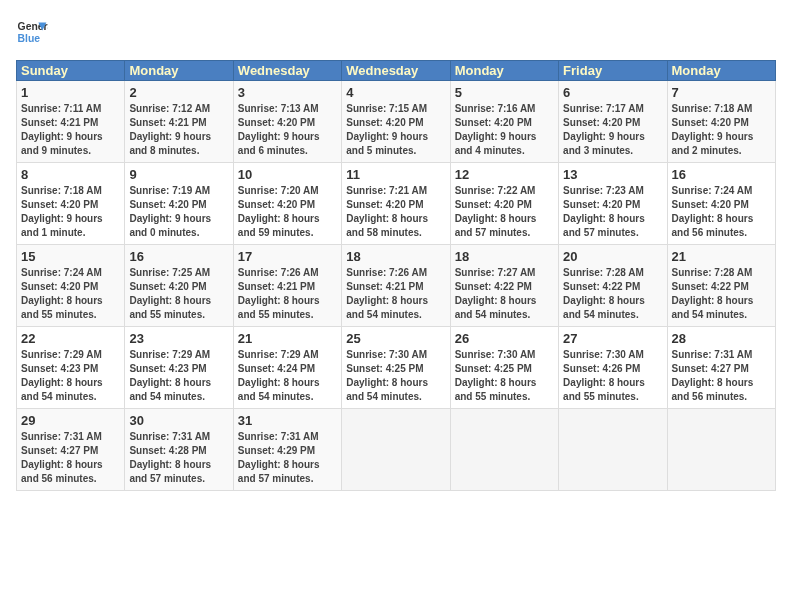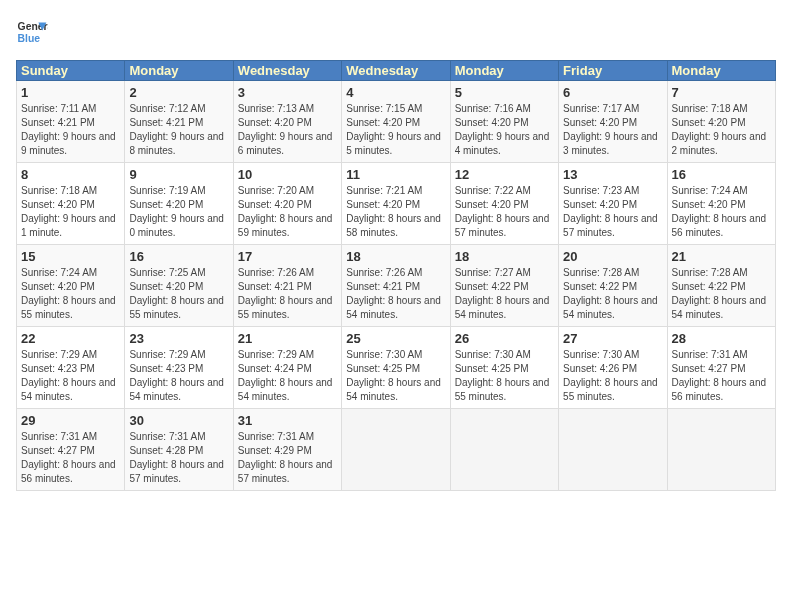--- a/index.html
+++ b/index.html
@@ -70,20 +70,21 @@
       font-size: 13px;
       font-weight: bold;
       color: #333;
       display: block;
       margin-bottom: 2px;
     }
     .day-detail {
       font-size: 10px;
       color: #444;
       line-height: 1.4;
+      font-weight: bold;
     }
     td.empty {
       background: #f5f5f5 !important;
     }
   </style>
 </head>
 <body>
 
 <div class="header">
   <div class="logo">

